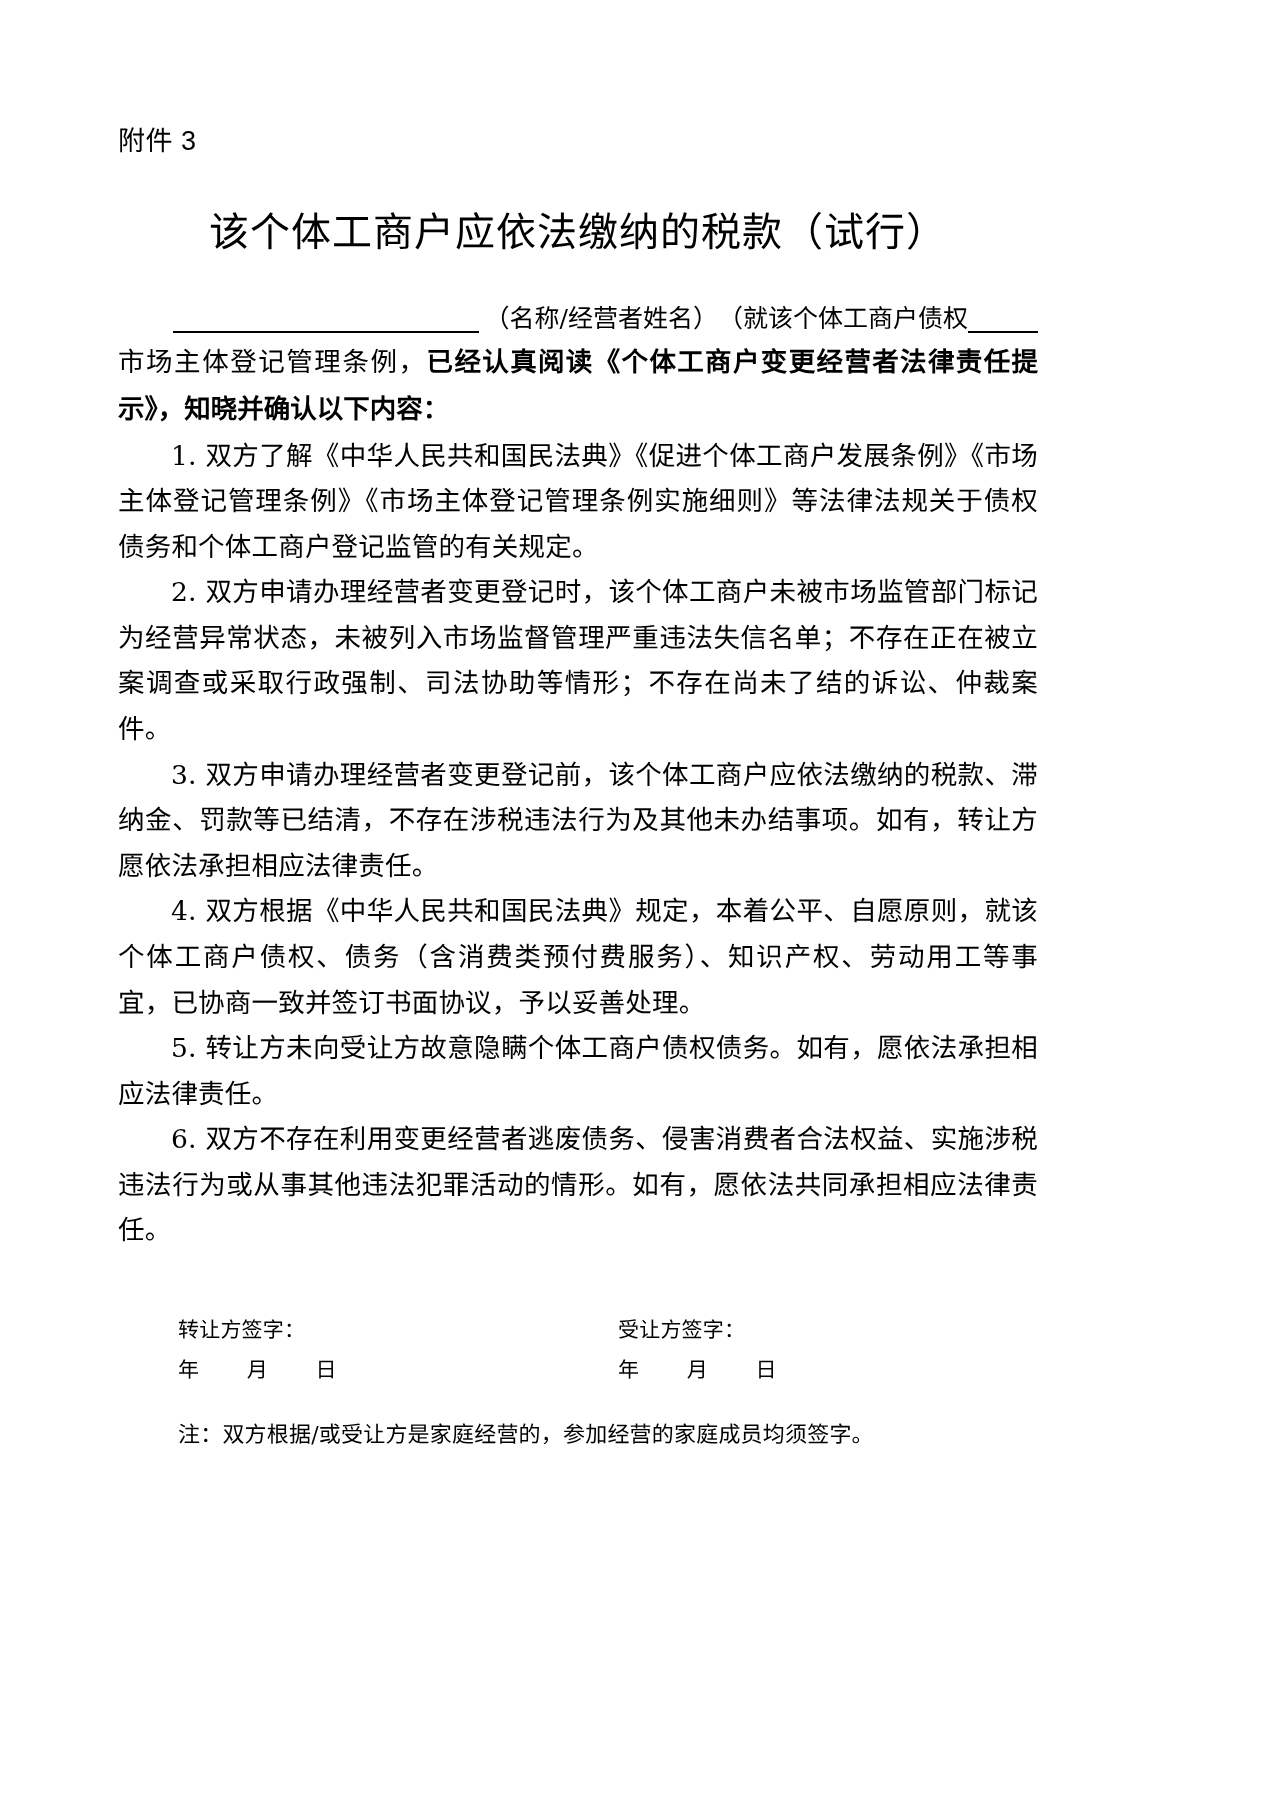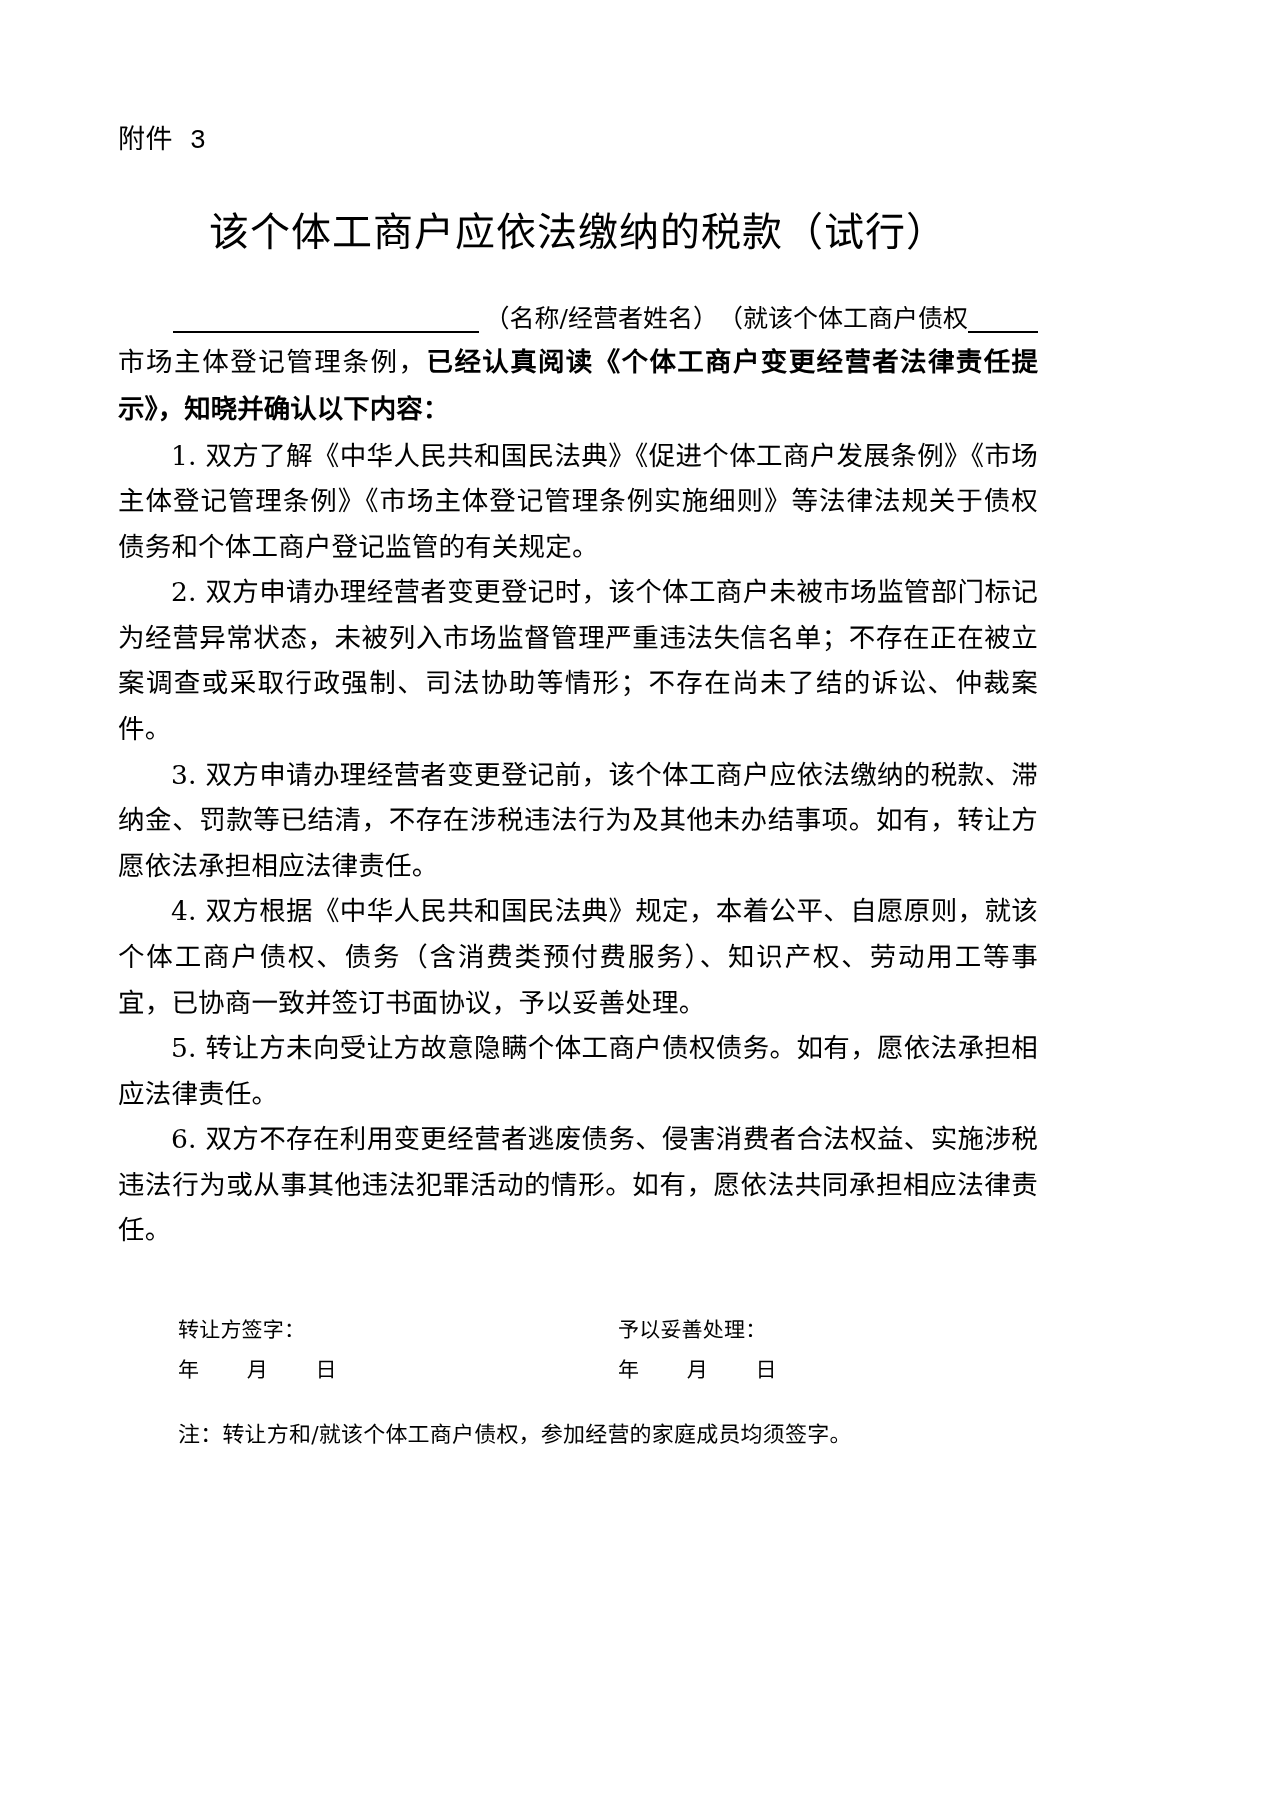--- a/index.html
+++ b/index.html
@@ -31,21 +31,21 @@
     left: 118px;
     top: 0;
     width: 920px;
   }
 
   
   .attachment-label {
     margin-top: 125px;
     font-size: 27px;
     line-height: 1.25;
-    font-family: Liberation Mono, monospace;
+    font-family: Liberation Sans, sans-serif;
     font-weight: 400;
     letter-spacing: 0.5px;
   }
 
   
   .doc-title {
     margin-top: 48px;
     text-align: center;
     font-size: 40px;
     line-height: 1.28;
@@ -173,32 +173,32 @@
     <p class="para numbered">1. 双方了解《中华人民共和国民法典》《促进个体工商户发展条例》《市场主体登记管理条例》《市场主体登记管理条例实施细则》等法律法规关于债权债务和个体工商户登记监管的有关规定。</p>
     <p class="para numbered">2. 双方申请办理经营者变更登记时，该个体工商户未被市场监管部门标记为经营异常状态，未被列入市场监督管理严重违法失信名单；不存在正在被立案调查或采取行政强制、司法协助等情形；不存在尚未了结的诉讼、仲裁案件。</p>
     <p class="para numbered">3. 双方申请办理经营者变更登记前，该个体工商户应依法缴纳的税款、滞纳金、罚款等已结清，不存在涉税违法行为及其他未办结事项。如有，转让方愿依法承担相应法律责任。</p>
     <p class="para numbered">4. 双方根据《中华人民共和国民法典》规定，本着公平、自愿原则，就该个体工商户债权、债务（含消费类预付费服务）、知识产权、劳动用工等事宜，已协商一致并签订书面协议，予以妥善处理。</p>
     <p class="para numbered">5. 转让方未向受让方故意隐瞒个体工商户债权债务。如有，愿依法承担相应法律责任。</p>
     <p class="para numbered">6. 双方不存在利用变更经营者逃废债务、侵害消费者合法权益、实施涉税违法行为或从事其他违法犯罪活动的情形。如有，愿依法共同承担相应法律责任。</p>
 
     <div class="sign-block">
       <div class="sign-row">
         <div class="sign-col-left">转让方签字：</div>
-        <div class="sign-col-right">予以妥善处理：</div>
+        <div class="sign-col-right">受让方签字：</div>
       </div>
       <div class="sign-row">
         <div class="sign-col-left date-line">
           <span>年</span>
           <span>月</span>
           <span>日</span>
         </div>
         <div class="sign-col-right date-line">
           <span>年</span>
           <span>月</span>
           <span>日</span>
         </div>
       </div>
     </div>
 
-    <div class="footnote">注：转让方和/就该个体工商户债权，参加经营的家庭成员均须签字。</div>
+    <div class="footnote">注：双方根据/或受让方是家庭经营的，参加经营的家庭成员均须签字。</div>
 
   </div>
 </div>
 
 </body></html>

